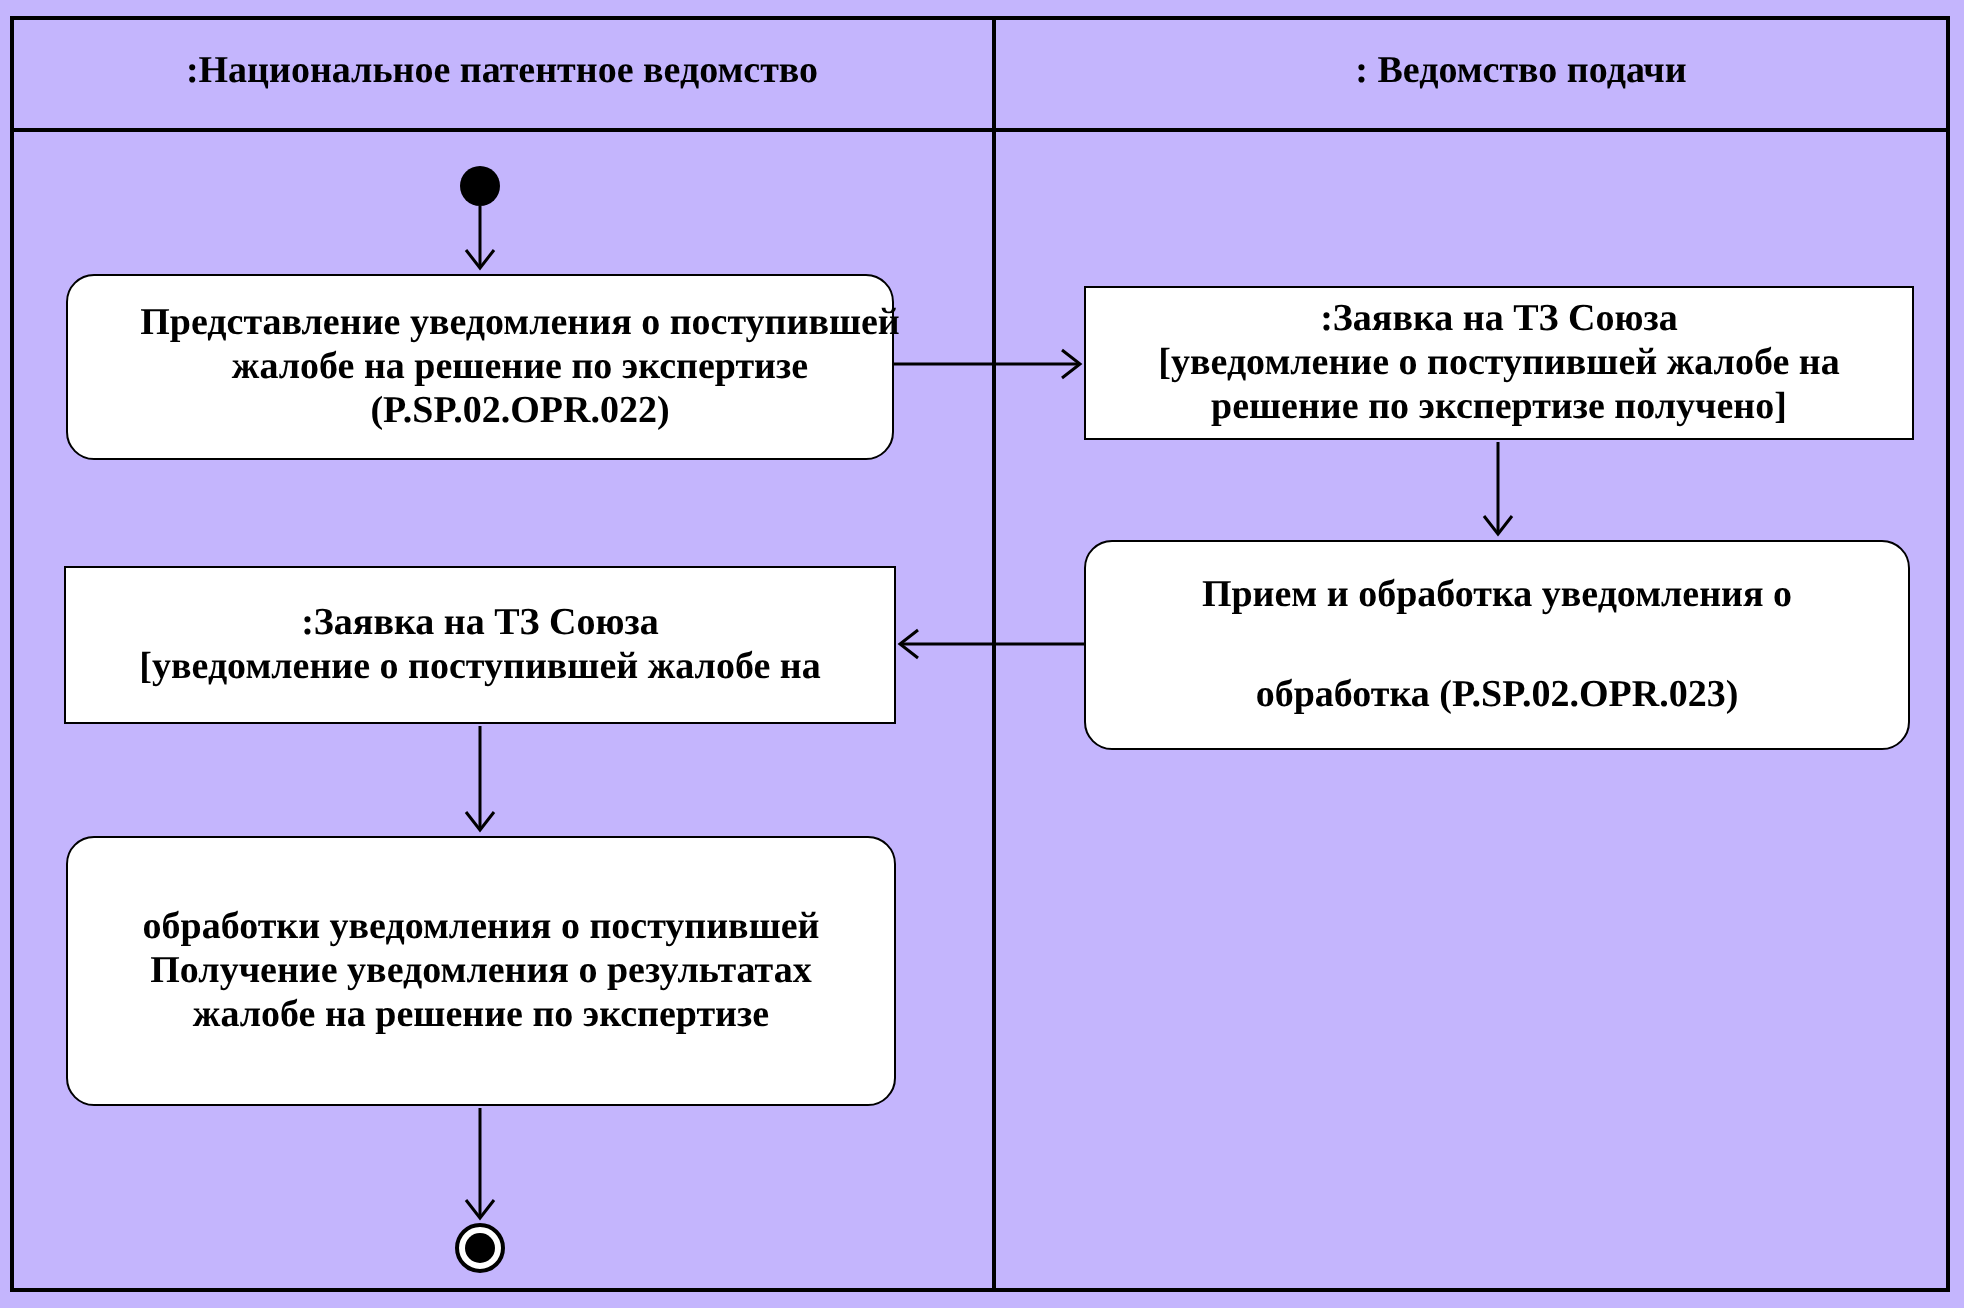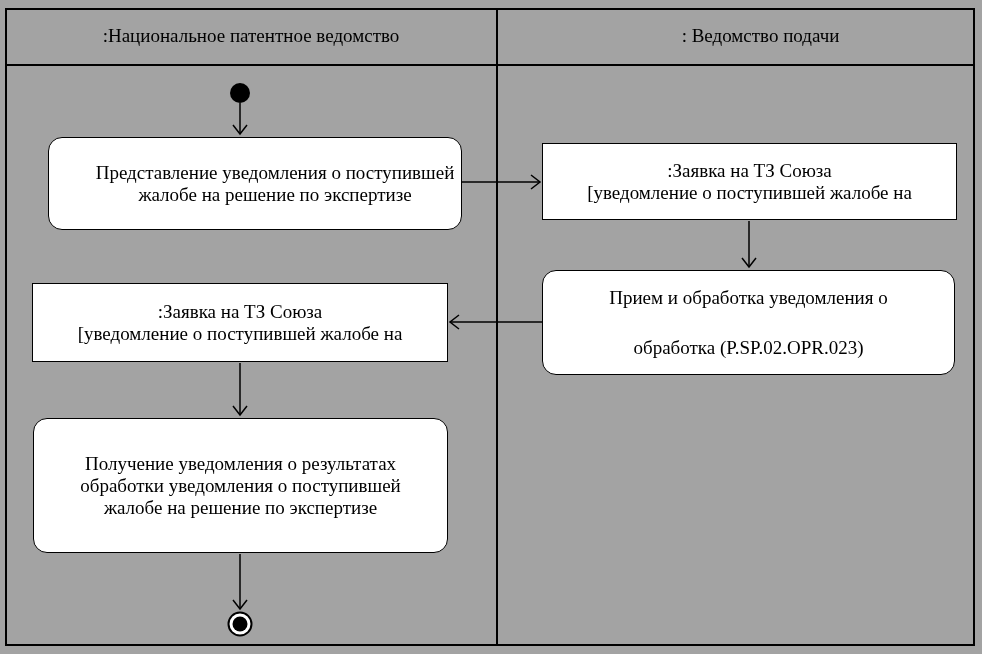--- a/index.html
+++ b/index.html
@@ -4,24 +4,25 @@
 <style>
   html, body {
     margin: 0;
     padding: 0;
     background: #ffffff;
   }
   .stage {
     position: relative;
     width: 982px;
     height: 654px;
-    background: #a3a3a3;
+    background: #c4b5fd;
     color: #000000;
     font-family: "Liberation Serif", serif;
     overflow: hidden;
+    font-weight: bold;
   }
   .stage * { box-sizing: border-box; }
 
   
   .frame {
     position: absolute;
     left: 5px; top: 8px;
     width: 970px; height: 638px;
     border: 2px solid #000;
   }
@@ -59,21 +60,21 @@
     flex-direction: column;
     align-items: center;
     justify-content: center;
     text-align: center;
     font-size: 19px;
     line-height: 22px;
   }
   .box.activity { border-radius: 14px; }
   .box .line { white-space: nowrap; }
 
-  .box.b0 { left: 48px;  top: 137px; width: 414px; height: 93px; padding-left: 40px;  }
+  .box.b0 { left: 33px;  top: 137px; width: 414px; height: 93px; padding-left: 40px;  }
   .box.b1 { left: 542px; top: 143px; width: 415px; height: 77px;  }
   .box.b2 { left: 542px; top: 270px; width: 413px; height: 105px; gap: 28px; }
   .box.b3 { left: 32px;  top: 283px; width: 416px; height: 79px;  }
   .box.b4 { left: 33px;  top: 418px; width: 415px; height: 135px; }
 
   svg.connectors {
     position: absolute;
     left: 0; top: 0;
     width: 982px;
     height: 654px;
@@ -131,36 +132,38 @@
     </g>
     <g>
       <circle cx="240" cy="624" r="11.5" fill="#fff" stroke="#000" stroke-width="2"></circle>
       <circle cx="240" cy="624" r="7.5" fill="#000"></circle>
     </g>
   </svg>
 
   <div class="box activity b0">
     <div class="line">Представление уведомления о поступившей</div>
     <div class="line">жалобе на решение по экспертизе</div>
+    <div class="line">(P.SP.02.OPR.022)</div>
   </div>
 
   <div class="box b1">
     <div class="line">:Заявка на ТЗ Союза</div>
     <div class="line">[уведомление о поступившей жалобе на</div>
+    <div class="line">решение по экспертизе получено]</div>
   </div>
 
   <div class="box activity b2">
     <div class="line">Прием и обработка уведомления о</div>
     <div class="line">обработка (P.SP.02.OPR.023)</div>
   </div>
 
   <div class="box b3">
     <div class="line">:Заявка на ТЗ Союза</div>
     <div class="line">[уведомление о поступившей жалобе на</div>
   </div>
 
   <div class="box activity b4">
+    <div class="line">обработки уведомления о поступившей</div>
     <div class="line">Получение уведомления о результатах</div>
-    <div class="line">обработки уведомления о поступившей</div>
     <div class="line">жалобе на решение по экспертизе</div>
   </div>
 
 </div>
 
 </body></html>

